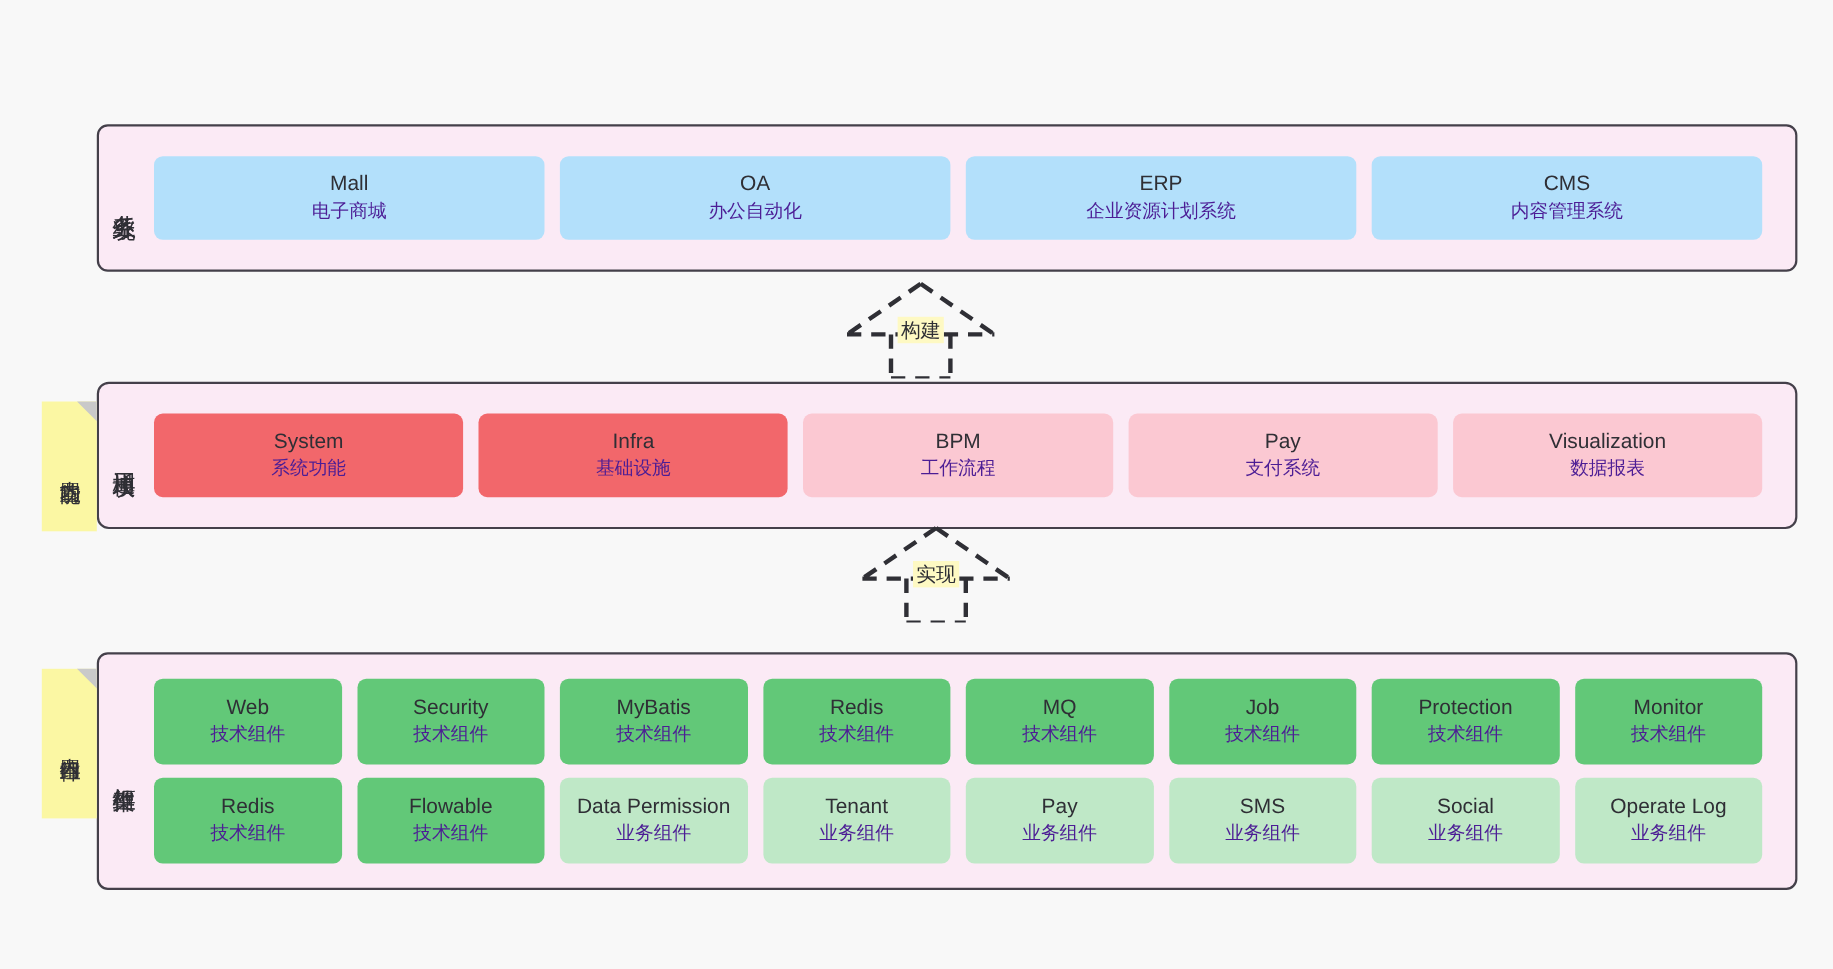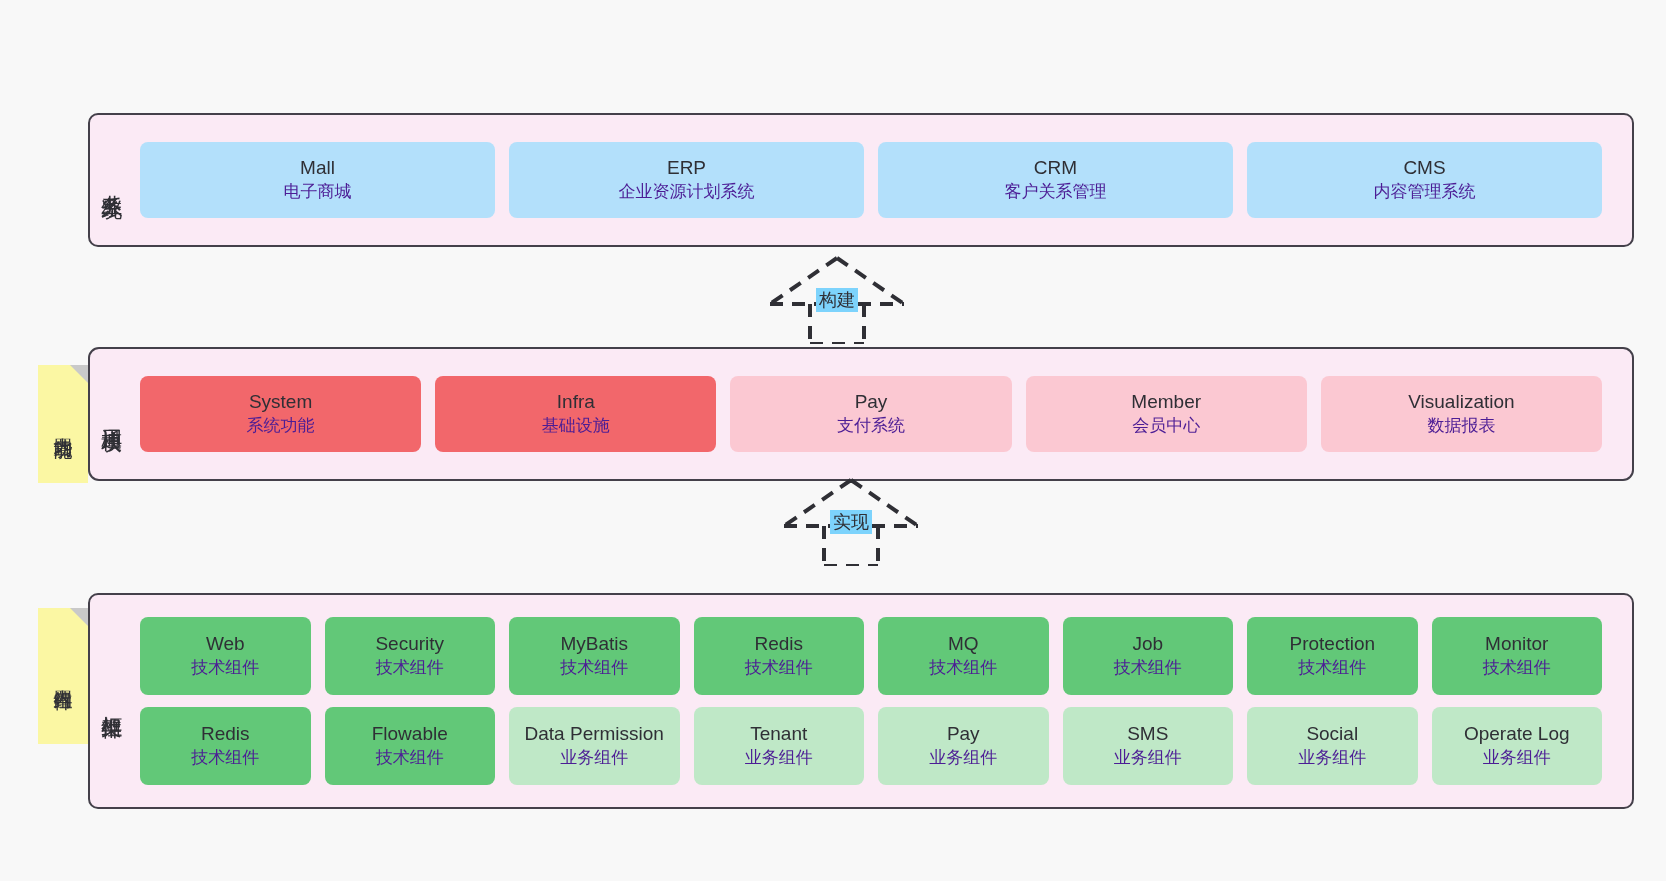--- a/index.html
+++ b/index.html
@@ -144,21 +144,21 @@
   .connector {
     position: absolute;
     pointer-events: none;
   }
   .connector .label {
     position: absolute;
     left: 50%;
     transform: translateX(-50%);
     font-size: 18px;
     color: #2f2f35;
-    background: #7dd3fc;
+    background: #fef9c3;
     padding: 0 3px;
     white-space: nowrap;
     user-select: none;
   }
   #connector-build  { left: 752px; top: 252px; width: 170px; height: 92px; }
   #connector-build .label { top: 36px; }
   #connector-impl   { left: 766px; top: 474px; width: 170px; height: 92px; }
   #connector-impl .label  { top: 36px; }
 </style>
 </head>
@@ -168,26 +168,26 @@
 
   <div class="layer" id="layer-business">
     <div class="layer-title">业务系统</div>
     <div class="layer-body">
       <div class="row">
         <div class="node c-blue">
           <div class="t1">Mall</div>
           <div class="t2">电子商城</div>
         </div>
         <div class="node c-blue">
+          <div class="t1">OA</div>
+          <div class="t2">办公自动化</div>
+        </div>
+        <div class="node c-blue">
           <div class="t1">ERP</div>
           <div class="t2">企业资源计划系统</div>
-        </div>
-        <div class="node c-blue">
-          <div class="t1">CRM</div>
-          <div class="t2">客户关系管理</div>
         </div>
         <div class="node c-blue">
           <div class="t1">CMS</div>
           <div class="t2">内容管理系统</div>
         </div>
       </div>
     </div>
   </div>
 
   <div class="connector" id="connector-build">
@@ -205,26 +205,26 @@
       <div class="row">
         <div class="node c-red">
           <div class="t1">System</div>
           <div class="t2">系统功能</div>
         </div>
         <div class="node c-red">
           <div class="t1">Infra</div>
           <div class="t2">基础设施</div>
         </div>
         <div class="node c-pink">
+          <div class="t1">BPM</div>
+          <div class="t2">工作流程</div>
+        </div>
+        <div class="node c-pink">
           <div class="t1">Pay</div>
           <div class="t2">支付系统</div>
-        </div>
-        <div class="node c-pink">
-          <div class="t1">Member</div>
-          <div class="t2">会员中心</div>
         </div>
         <div class="node c-pink">
           <div class="t1">Visualization</div>
           <div class="t2">数据报表</div>
         </div>
       </div>
     </div>
   </div>
 
   <div class="connector" id="connector-impl">

